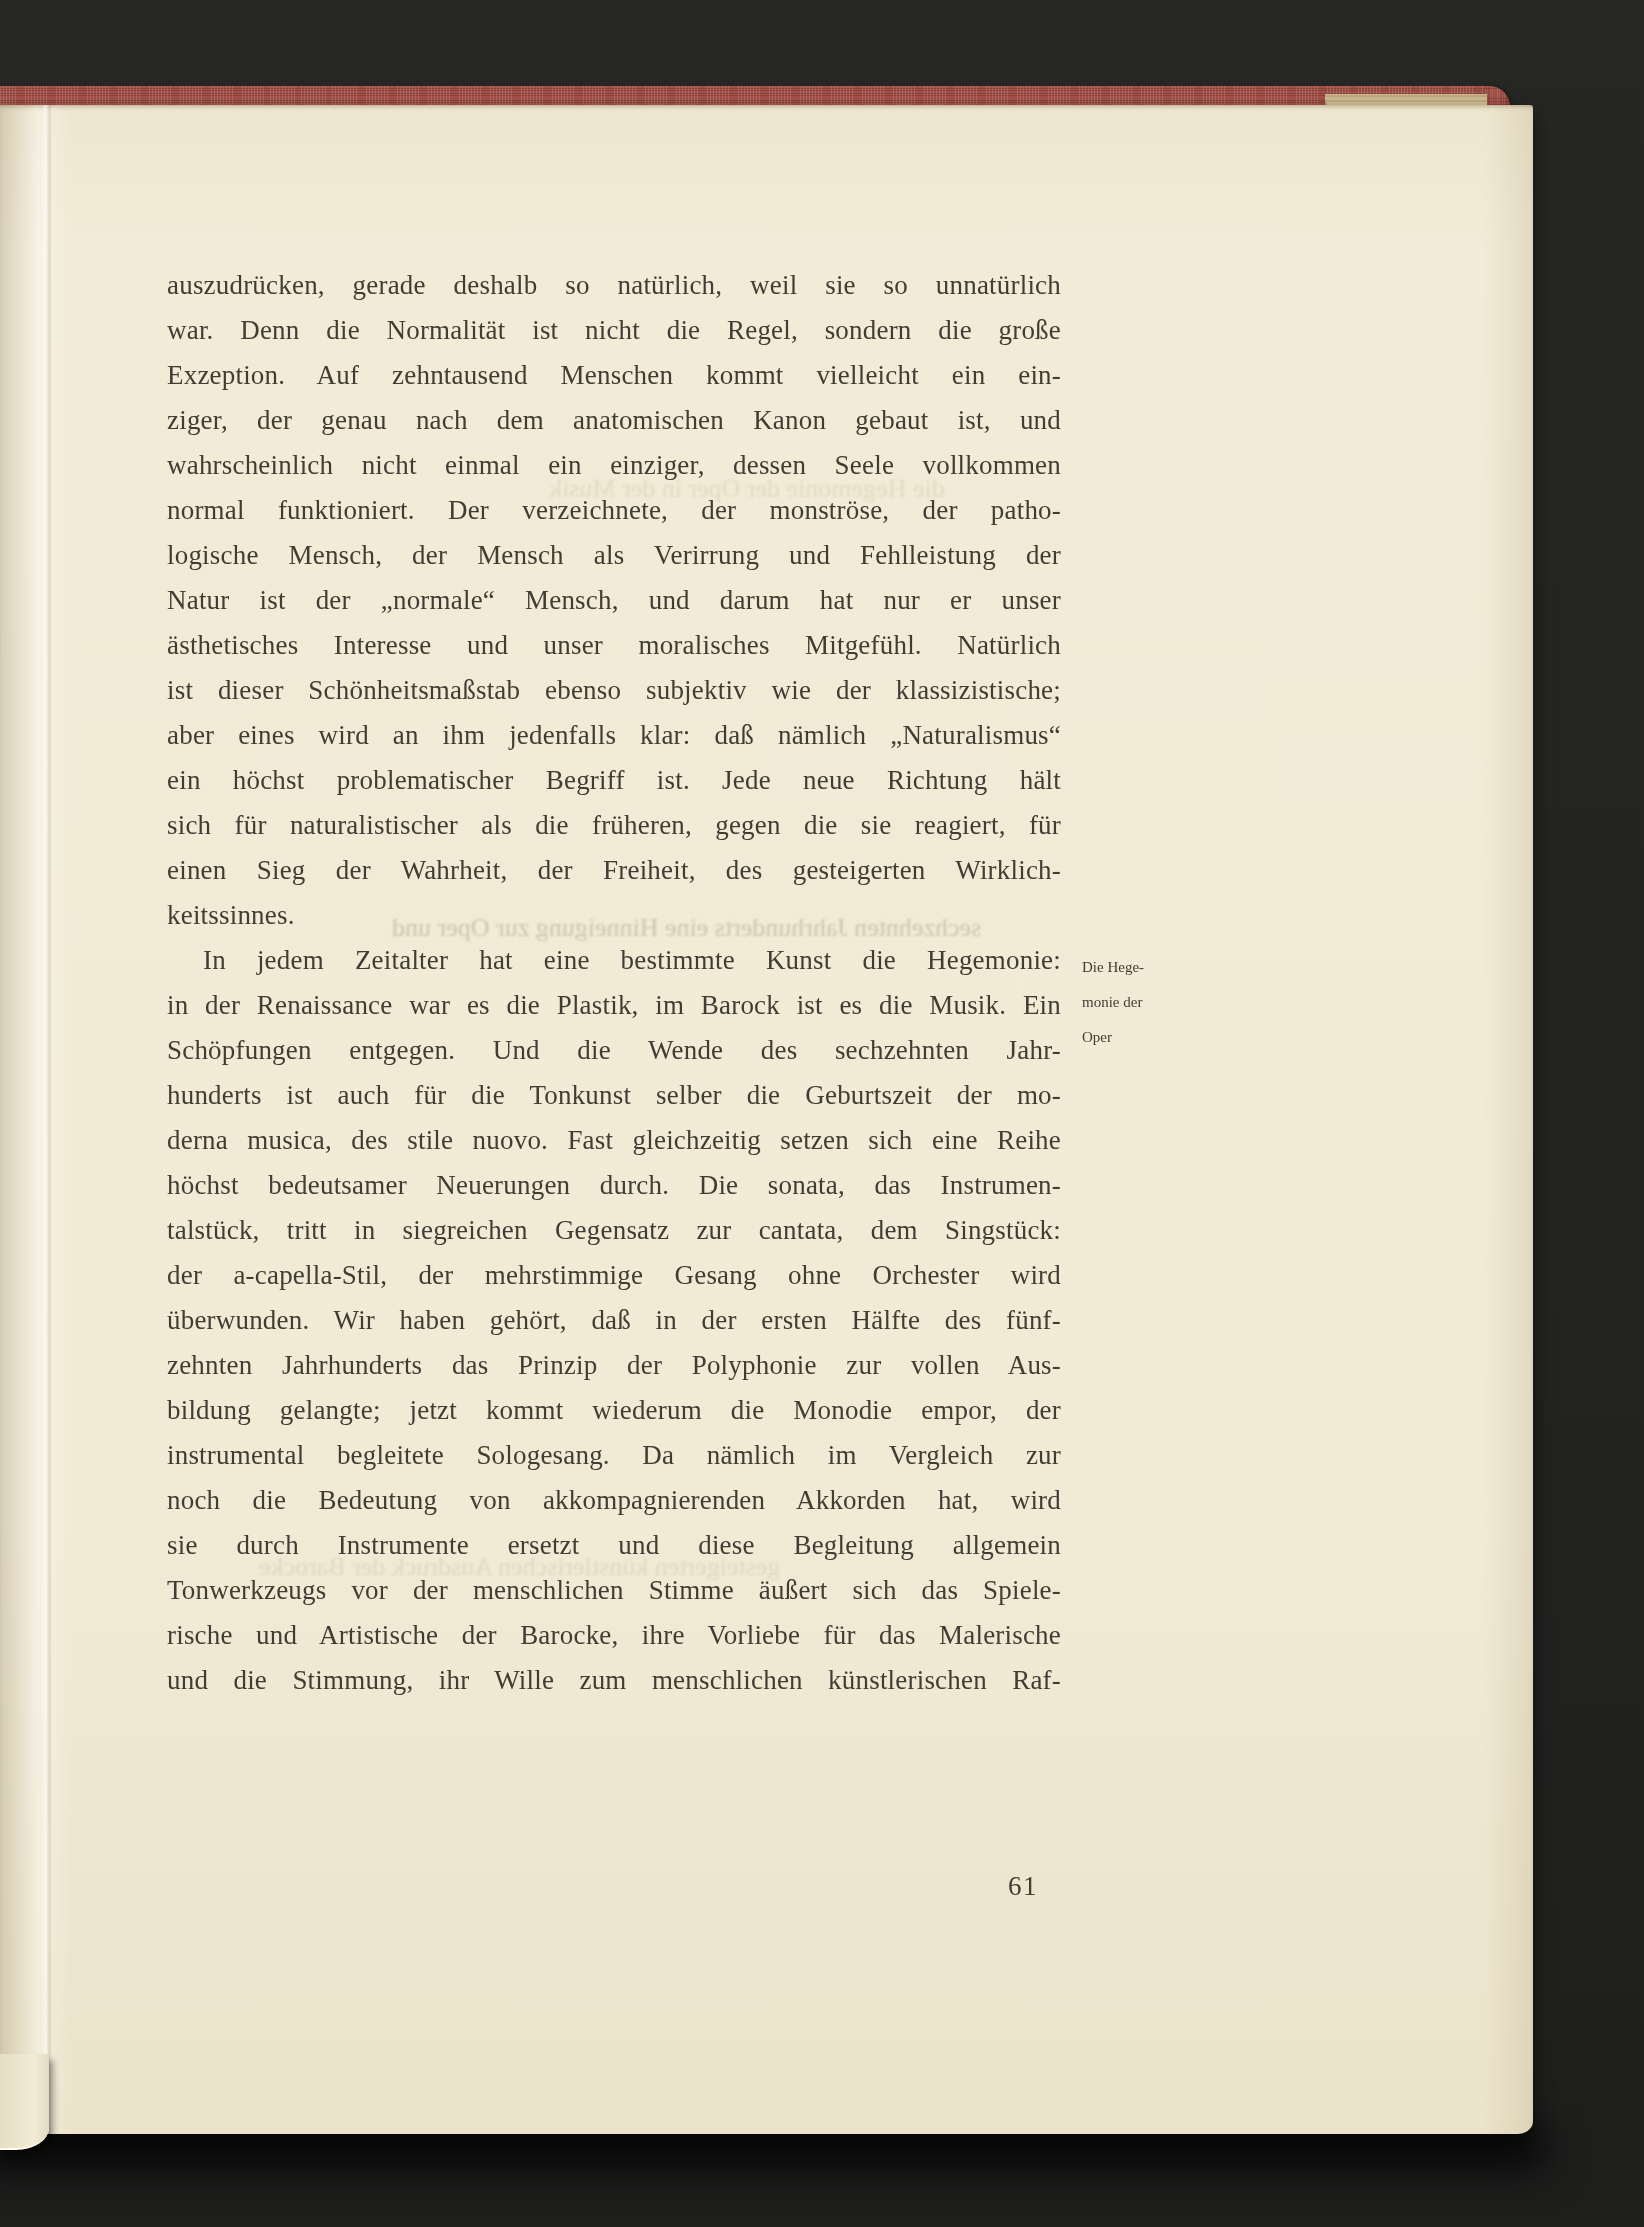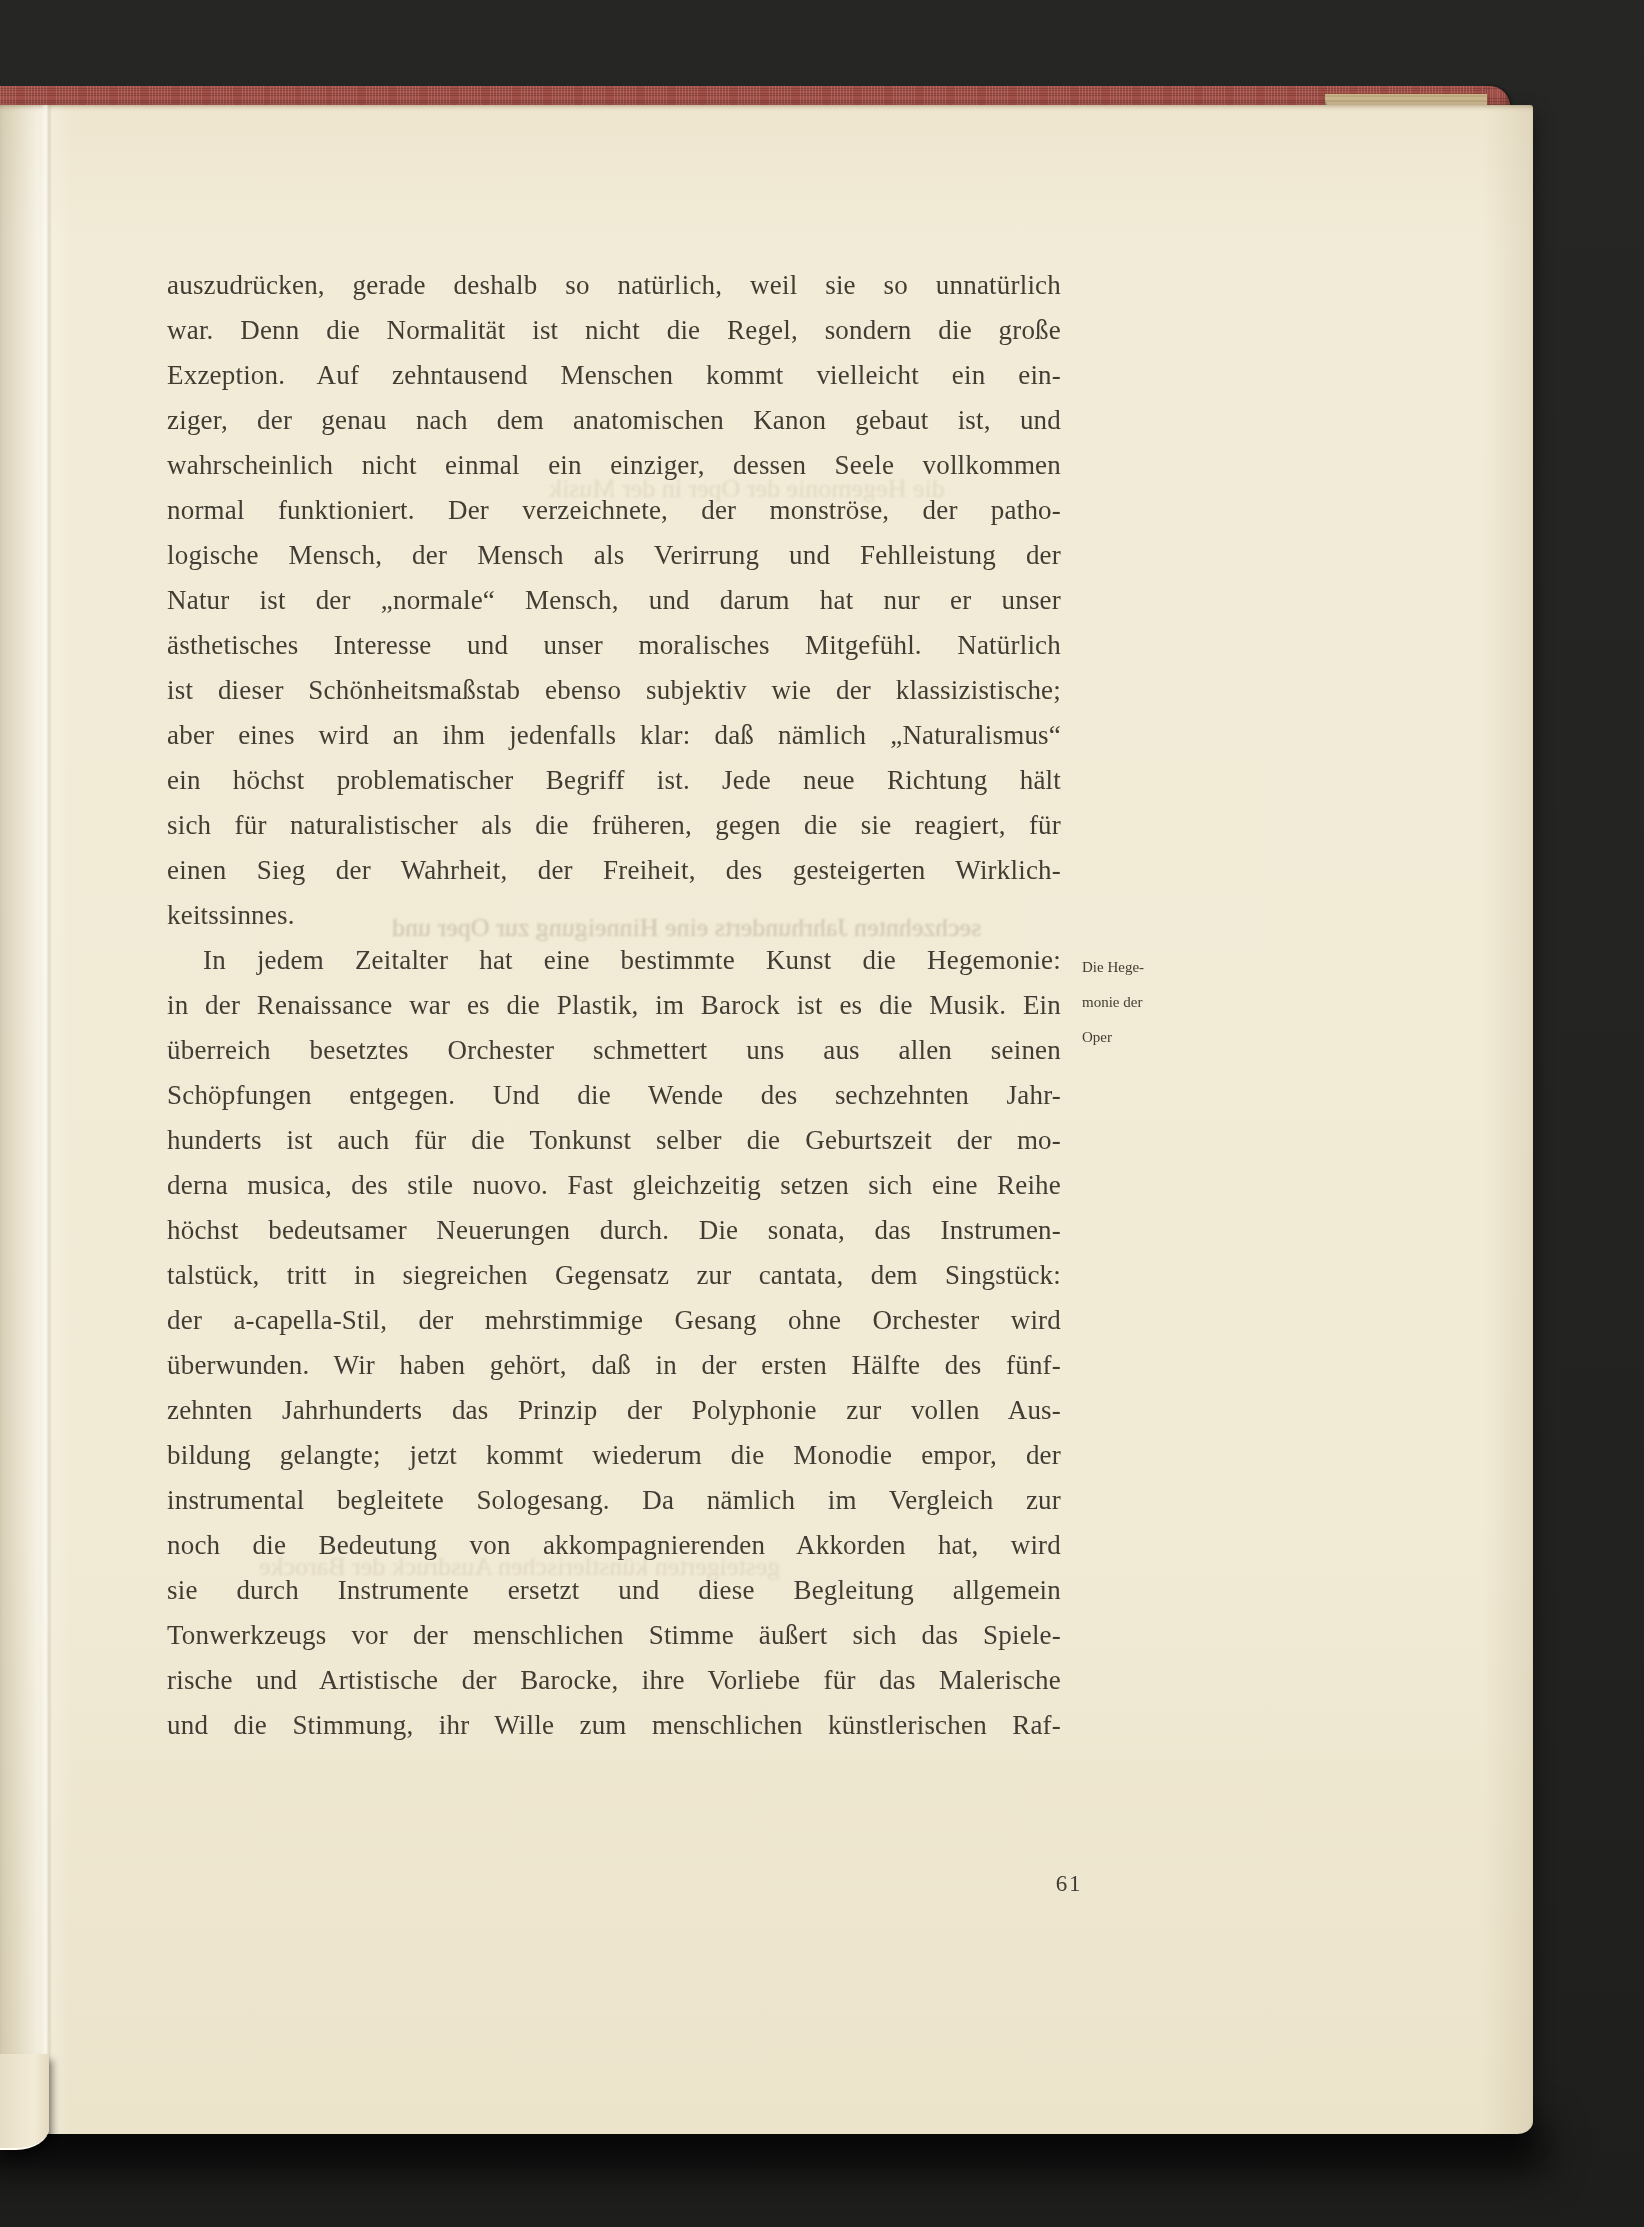--- a/index.html
+++ b/index.html
@@ -102,21 +102,21 @@
   .tline.nojust{text-align-last:left;}
   .tline.indent{padding-left:36px;}
   .it{}
   .margin-note{
     position:absolute;left:1082px;top:845px;width:204px;
     color:var(--ink);
     font-size:15px;line-height:35px;
   }
   .page-number{
     position:absolute;left:964px;top:1766px;width:118px;
-    text-align:right;color:var(--ink);font-size:23px;letter-spacing:1.6px;
+    text-align:center;color:var(--ink);font-size:27px;letter-spacing:1.6px;
   }
   
   .ghost{
     position:absolute;
     transform:scaleX(-1);
     filter:blur(1.3px);
     color:rgba(125,110,80,0.30);
     font-size:26px;white-space:nowrap;
     pointer-events:none;
   }
@@ -155,21 +155,20 @@
         <div class="tline"><span>Natur ist der „normale“ Mensch, und darum hat nur er unser</span></div>
         <div class="tline"><span>ästhetisches Interesse und unser moralisches Mitgefühl. Natürlich</span></div>
         <div class="tline"><span>ist dieser Schönheitsmaßstab ebenso subjektiv wie der klassizistische;</span></div>
         <div class="tline"><span>aber eines wird an ihm jedenfalls klar: daß nämlich „Naturalismus“</span></div>
         <div class="tline"><span>ein höchst problematischer Begriff ist. Jede neue Richtung hält</span></div>
         <div class="tline"><span>sich für naturalistischer als die früheren, gegen die sie reagiert, für</span></div>
         <div class="tline"><span>einen Sieg der Wahrheit, der Freiheit, des gesteigerten Wirklich-</span></div>
         <div class="tline nojust"><span>keitssinnes.</span></div>
         <div class="tline indent"><span>In jedem Zeitalter hat eine bestimmte Kunst die Hegemonie:</span></div>
         <div class="tline"><span>in der Renaissance war es die Plastik, im Barock ist es die Musik. Ein</span></div>
-        <div class="tline"><span>überreich besetztes Orchester schmettert uns aus allen seinen</span></div>
         <div class="tline"><span>Schöpfungen entgegen. Und die Wende des sechzehnten Jahr-</span></div>
         <div class="tline"><span>hunderts ist auch für die Tonkunst selber die Geburtszeit der </span><span class="it">mo-</span></div>
         <div class="tline"><span class="it">derna musica</span><span>, des </span><span class="it">stile nuovo</span><span>. Fast gleichzeitig setzen sich eine Reihe</span></div>
         <div class="tline"><span>höchst bedeutsamer Neuerungen durch. Die </span><span class="it">sonata</span><span>, das Instrumen-</span></div>
         <div class="tline"><span>talstück, tritt in siegreichen Gegensatz zur </span><span class="it">cantata</span><span>, dem Singstück:</span></div>
         <div class="tline"><span>der </span><span class="it">a-capella</span><span>-Stil, der mehrstimmige Gesang ohne Orchester wird</span></div>
         <div class="tline"><span>überwunden. Wir haben gehört, daß in der ersten Hälfte des fünf-</span></div>
         <div class="tline"><span>zehnten Jahrhunderts das Prinzip der Polyphonie zur vollen Aus-</span></div>
         <div class="tline"><span>bildung gelangte; jetzt kommt wiederum die Monodie empor, der</span></div>
         <div class="tline"><span>instrumental begleitete Sologesang. Da nämlich im Vergleich zur</span></div>

